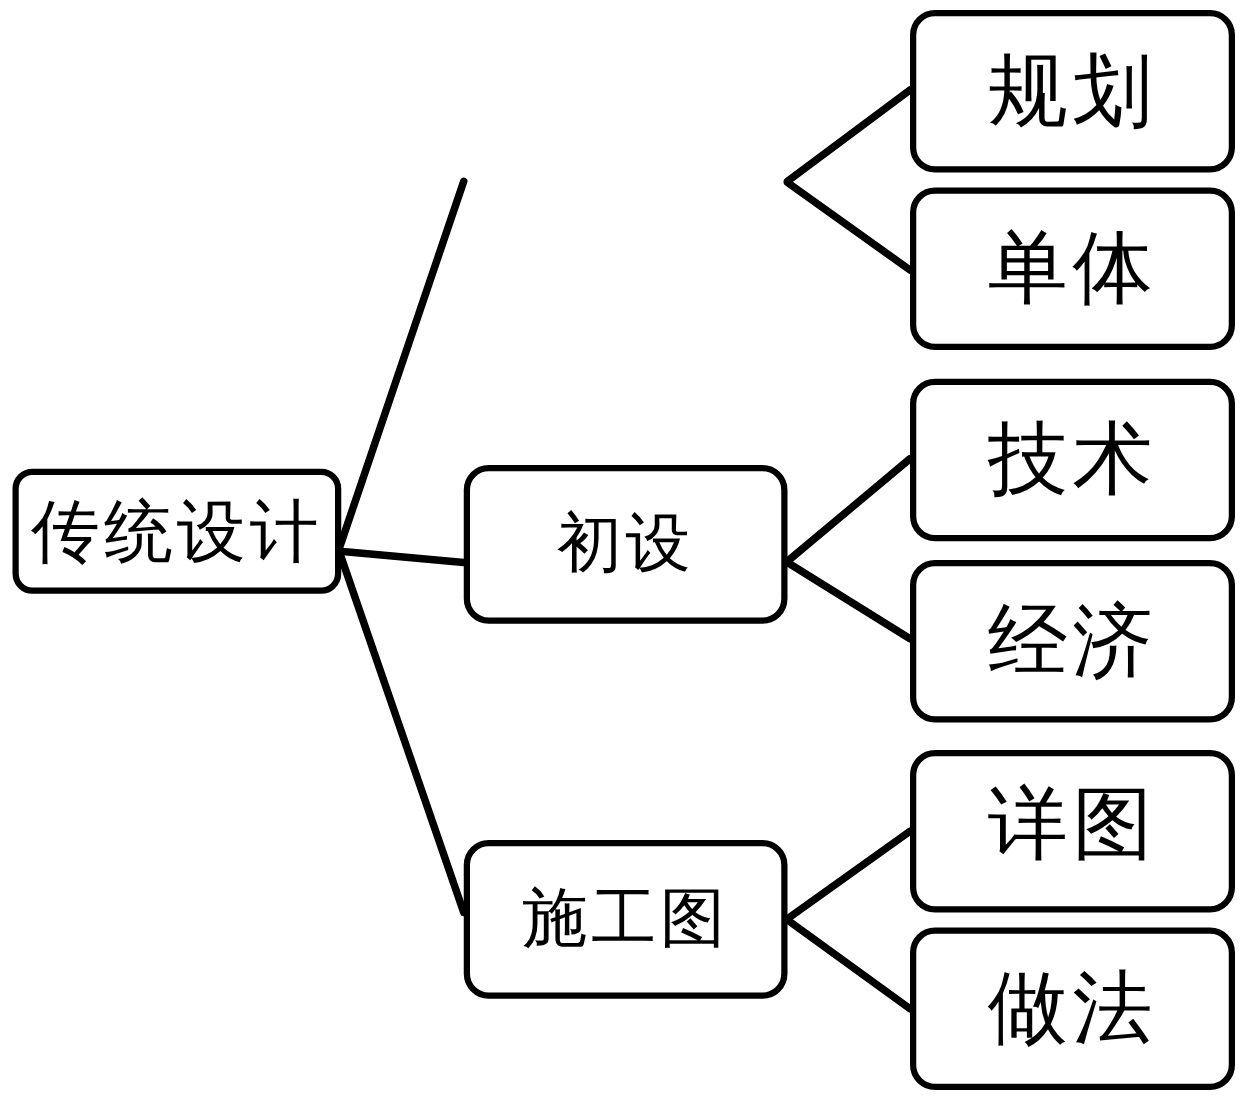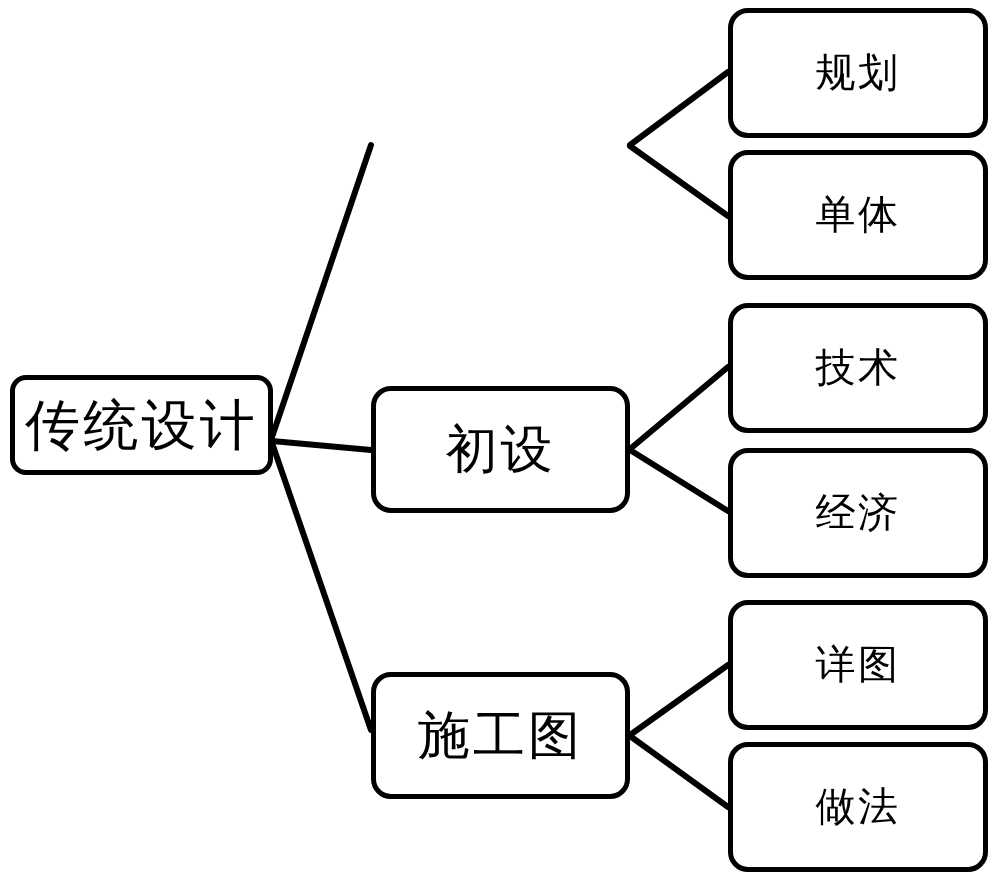--- a/index.html
+++ b/index.html
@@ -58,36 +58,36 @@
 
   
   .node.level-mid {
     left: 371px;
     width: 259px;
     height: 127px;
     border-radius: 20px;
   }
   .node.level-mid .node-label { font-size: 52px; }
   .node.mid-0 { top: 82px; }
-  .node.mid-1 { top: 386px; }
+  .node.mid-1 { top: 372px; }
   .node.mid-2 { top: 672px; }
 
   
   .node.level-leaf {
     left: 728px;
     width: 260px;
     height: 130px;
     border-radius: 20px;
   }
-  .node.level-leaf .node-label { font-size: 40px; }
+  .node.level-leaf .node-label { font-size: 64px; }
   .node.leaf-0 { top: 8px; }
   .node.leaf-1 { top: 150px; }
   .node.leaf-2 { top: 303px; }
   .node.leaf-3 { top: 448px; }
-  .node.leaf-4 { top: 600px; }
+  .node.leaf-4 { top: 600px; font-family: Liberation Mono, monospace; }
   .node.leaf-5 { top: 742px; }
 </style>
 </head>
 <body>
 
 <div id="diagram-canvas">
 
   <svg id="edges-layer" viewBox="0 0 1000 883" width="1000" height="883" aria-hidden="true">
     <g fill="none" stroke="#000000" stroke-width="6" stroke-linecap="round" stroke-linejoin="round">
 

